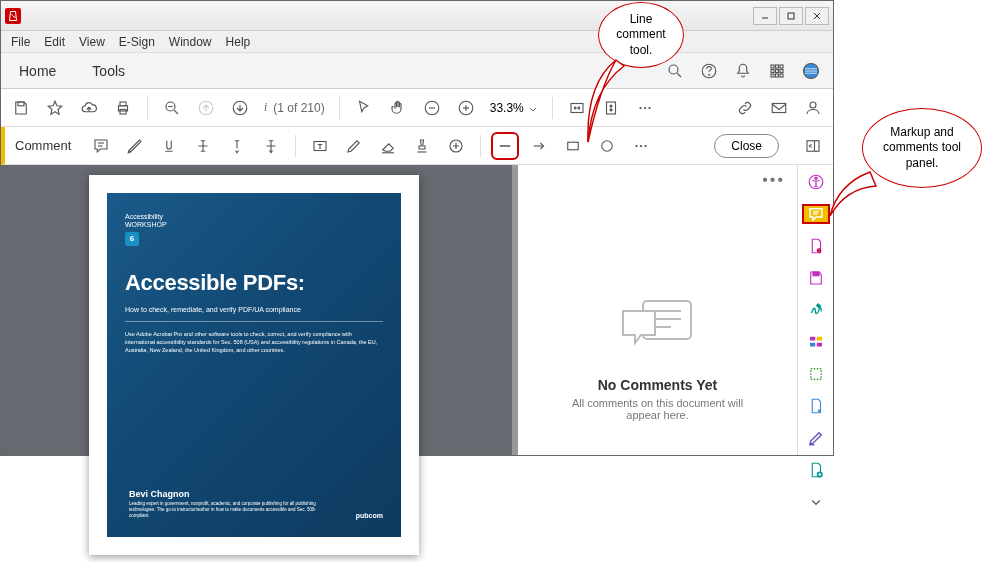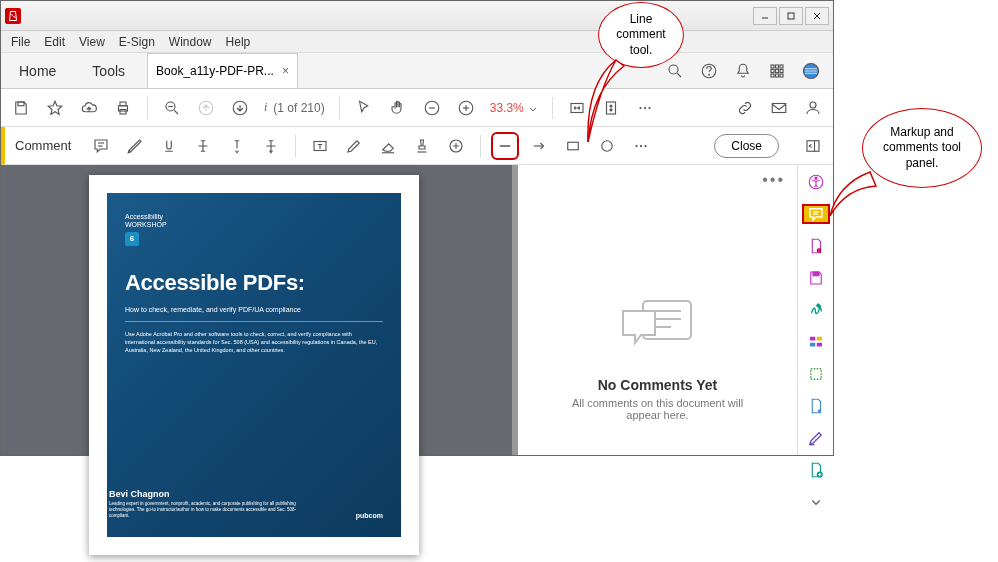--- a/index.html
+++ b/index.html
@@ -23,40 +23,40 @@
   .doc-tab { background: #fff; border-top: 1px solid #ccc; border-left: 1px solid #ccc; border-right: 1px solid #ccc; height: 100%; display: flex; align-items: center; padding: 0 8px; font-size: 12px; gap: 8px; margin-left: 4px; }
   .tab-close { cursor: pointer; color: #666; }
   .tab-right { margin-left: auto; display: flex; align-items: center; gap: 14px; padding-right: 12px; }
   .icon-btn { width: 20px; height: 20px; display: flex; align-items: center; justify-content: center; cursor: pointer; color: #555; }
   .icon-btn svg { width: 18px; height: 18px; stroke: currentColor; fill: none; stroke-width: 1.5; }
 
   
   .viewbar { height: 38px; background: #fff; border-bottom: 1px solid #ddd; display: flex; align-items: center; padding: 0 10px; gap: 14px; }
   .vsep { width: 1px; height: 22px; background: #ddd; }
   .page-info { font-size: 12px; color: #666; display: flex; align-items: center; gap: 6px; }
-  .zoom-sel { font-size: 12px; color: #ef4444; display: flex; align-items: flex-end; gap: 4px; }
+  .zoom-sel { font-size: 12px; color: #000000; display: flex; align-items: flex-end; gap: 4px; }
   .right-icons { margin-left: auto; display: flex; align-items: center; gap: 14px; }
 
   
   .commentbar { height: 38px; background: #fff; border-bottom: 1px solid #ddd; display: flex; align-items: center; padding: 0 10px; gap: 14px; border-left: 4px solid #f0c000; }
   .commentbar-label { font-size: 13px; color: #333; margin-right: 6px; }
   .close-btn { margin-left: auto; border: 1px solid #888; border-radius: 14px; padding: 4px 16px; font-size: 12px; cursor: pointer; background: #fff; }
 
   
   .doc-area { position: absolute; top: 164px; left: 0; right: 36px; bottom: 0; background: #666970; display: flex; }
   .doc-page { width: 330px; height: 380px; margin: 10px auto 0 88px; background: #fff; box-shadow: 0 2px 8px rgba(0,0,0,0.4); padding: 18px; }
   .cover { width: 100%; height: 100%; background: linear-gradient(135deg, #1a5a8a 0%, #124a75 40%, #0d3a5f 100%); position: relative; padding: 20px 18px; color: #fff; }
   .cover-badge { font-size: 7px; line-height: 1.2; }
   .cover-badge-num { display: inline-block; background: #1a8fc4; width: 14px; height: 14px; border-radius: 2px; text-align: center; line-height: 14px; font-size: 8px; font-weight: bold; margin-top: 2px; }
   .cover-title { font-size: 22px; font-weight: 600; margin-top: 24px; letter-spacing: -0.3px; }
   .cover-sub { font-size: 12px; font-weight: 600; margin-top: 14px; }
   .cover-sub2 { font-size: 7px; margin-top: 10px; }
   .cover-hr { margin-top: 8px; border: none; border-top: 0.5px solid rgba(255,255,255,0.4); }
   .cover-desc { font-size: 5.5px; margin-top: 8px; line-height: 1.5; }
-  .cover-author { position: absolute; bottom: 18px; left: 2px; right: 18px; }
+  .cover-author { position: absolute; bottom: 18px; left: 22px; right: 18px; }
   .cover-author-name { font-size: 9px; font-weight: 600; }
   .cover-author-desc { font-size: 4.5px; margin-top: 2px; line-height: 1.3; max-width: 200px; }
   .pubcom { position: absolute; right: 0; bottom: 0; font-size: 7px; font-weight: bold; }
 
   
   .comments-panel { position: absolute; top: 164px; right: 36px; bottom: 0; width: 285px; background: #fff; border-left: 6px solid #999; display: flex; flex-direction: column; align-items: center; }
   .panel-dots { align-self: flex-end; margin: 6px 12px 0 0; color: #777; font-size: 16px; letter-spacing: 2px; cursor: pointer; }
   .panel-empty { margin-top: 100px; text-align: center; }
   .panel-empty-title { font-size: 14px; font-weight: 600; color: #333; margin-top: 14px; }
   .panel-empty-desc { font-size: 11px; color: #777; margin-top: 4px; max-width: 200px; }
@@ -109,24 +109,20 @@
     <span class="menu-item">Edit</span>
     <span class="menu-item">View</span>
     <span class="menu-item">E-Sign</span>
     <span class="menu-item">Window</span>
     <span class="menu-item">Help</span>
   </div>
 
   <div class="tabsrow">
     <div class="nav-tab">Home</div>
     <div class="nav-tab">Tools</div>
-    <div class="doc-tab">
-      <span>Book_a11y-PDF-PR...</span>
-      <span class="tab-close">×</span>
-    </div>
     <div class="tab-right">
       <div class="icon-btn">
           <svg viewBox="0 0 24 24">
             <circle cx="10" cy="10" r="6"></circle>
             <line x1="15" y1="15" x2="20" y2="20"></line>
           </svg>
         </div>
       <div class="icon-btn">
           <svg viewBox="0 0 24 24">
             <circle cx="12" cy="12" r="9"></circle>

